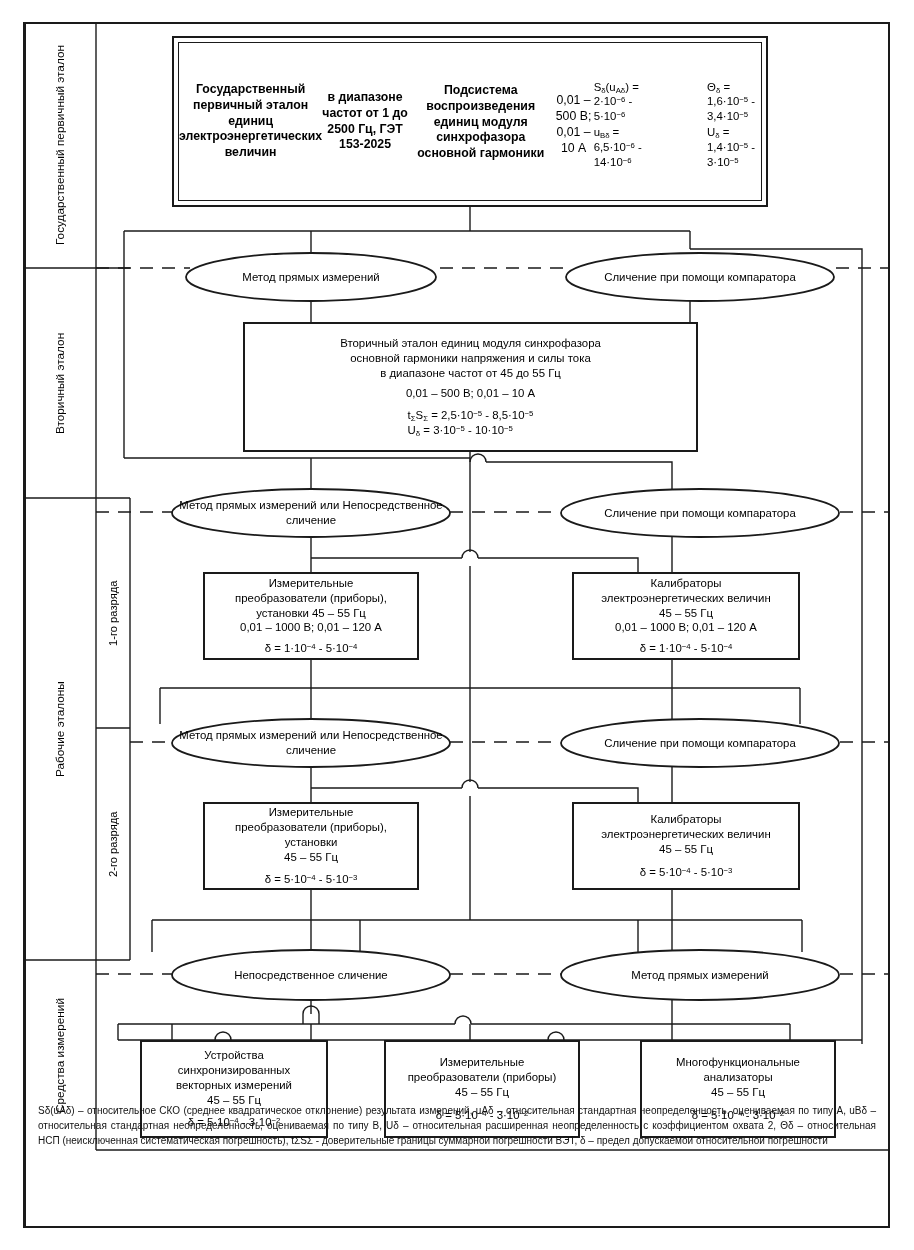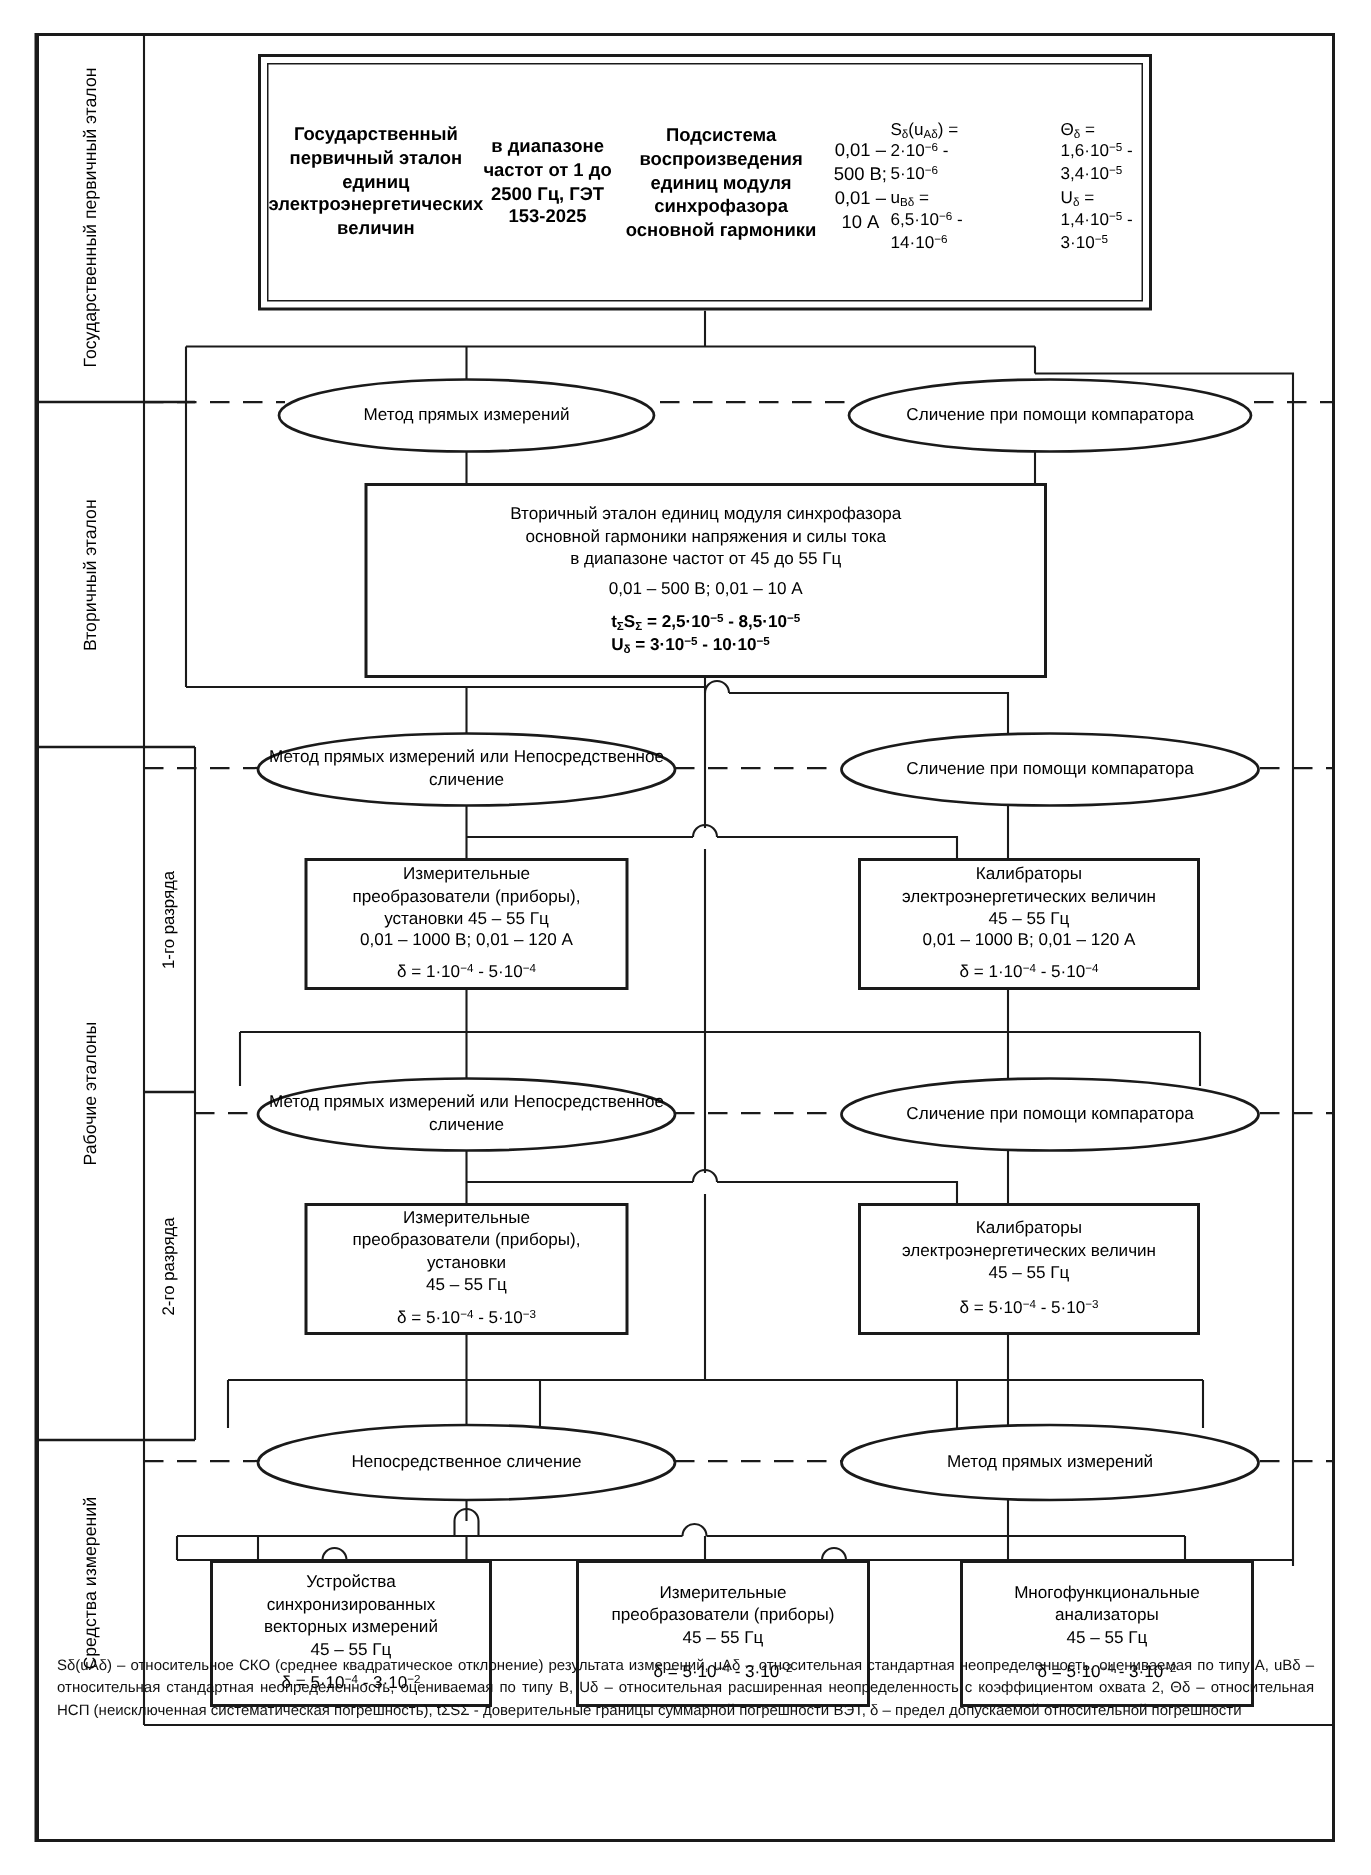--- a/index.html
+++ b/index.html
@@ -257,21 +257,21 @@
   <div class="ell-label" style="left:561px;top:952px;width:278px;height:46px;">
     <div><span class="ln">Метод прямых</span>
          <span class="ln">измерений</span></div>
   </div>
 
   <div class="box f11" style="left:243px;top:322px;width:455px;height:130px;">
     <span class="ln">Вторичный эталон единиц модуля синхрофазора</span>
     <span class="ln">основной гармоники напряжения и силы тока</span>
     <span class="ln">в диапазоне частот от 45 до 55 Гц</span>
     <span class="ln" style="margin-top:5px">0,01 – 500 В; 0,01 – 10 А</span>
-    <div style="margin-top:8px;text-align:left;font-weight:bold;">
+    <div style="margin-top:8px;text-align:left;">
       <div class="fx">t<sub>Σ</sub>S<sub>Σ</sub> = 2,5·10<sup>−5</sup> - 8,5·10<sup>−5</sup></div>
       <div class="fx">U<sub>δ</sub> = 3·10<sup>−5</sup> - 10·10<sup>−5</sup></div>
     </div>
   </div>
 
   <div class="box f11" style="left:203px;top:572px;width:216px;height:88px;">
     <span class="ln">Измерительные</span>
     <span class="ln">преобразователи (приборы),</span>
     <span class="ln">установки 45 – 55 Гц</span>
     <span class="ln">0,01 – 1000 В; 0,01 – 120 А</span>

